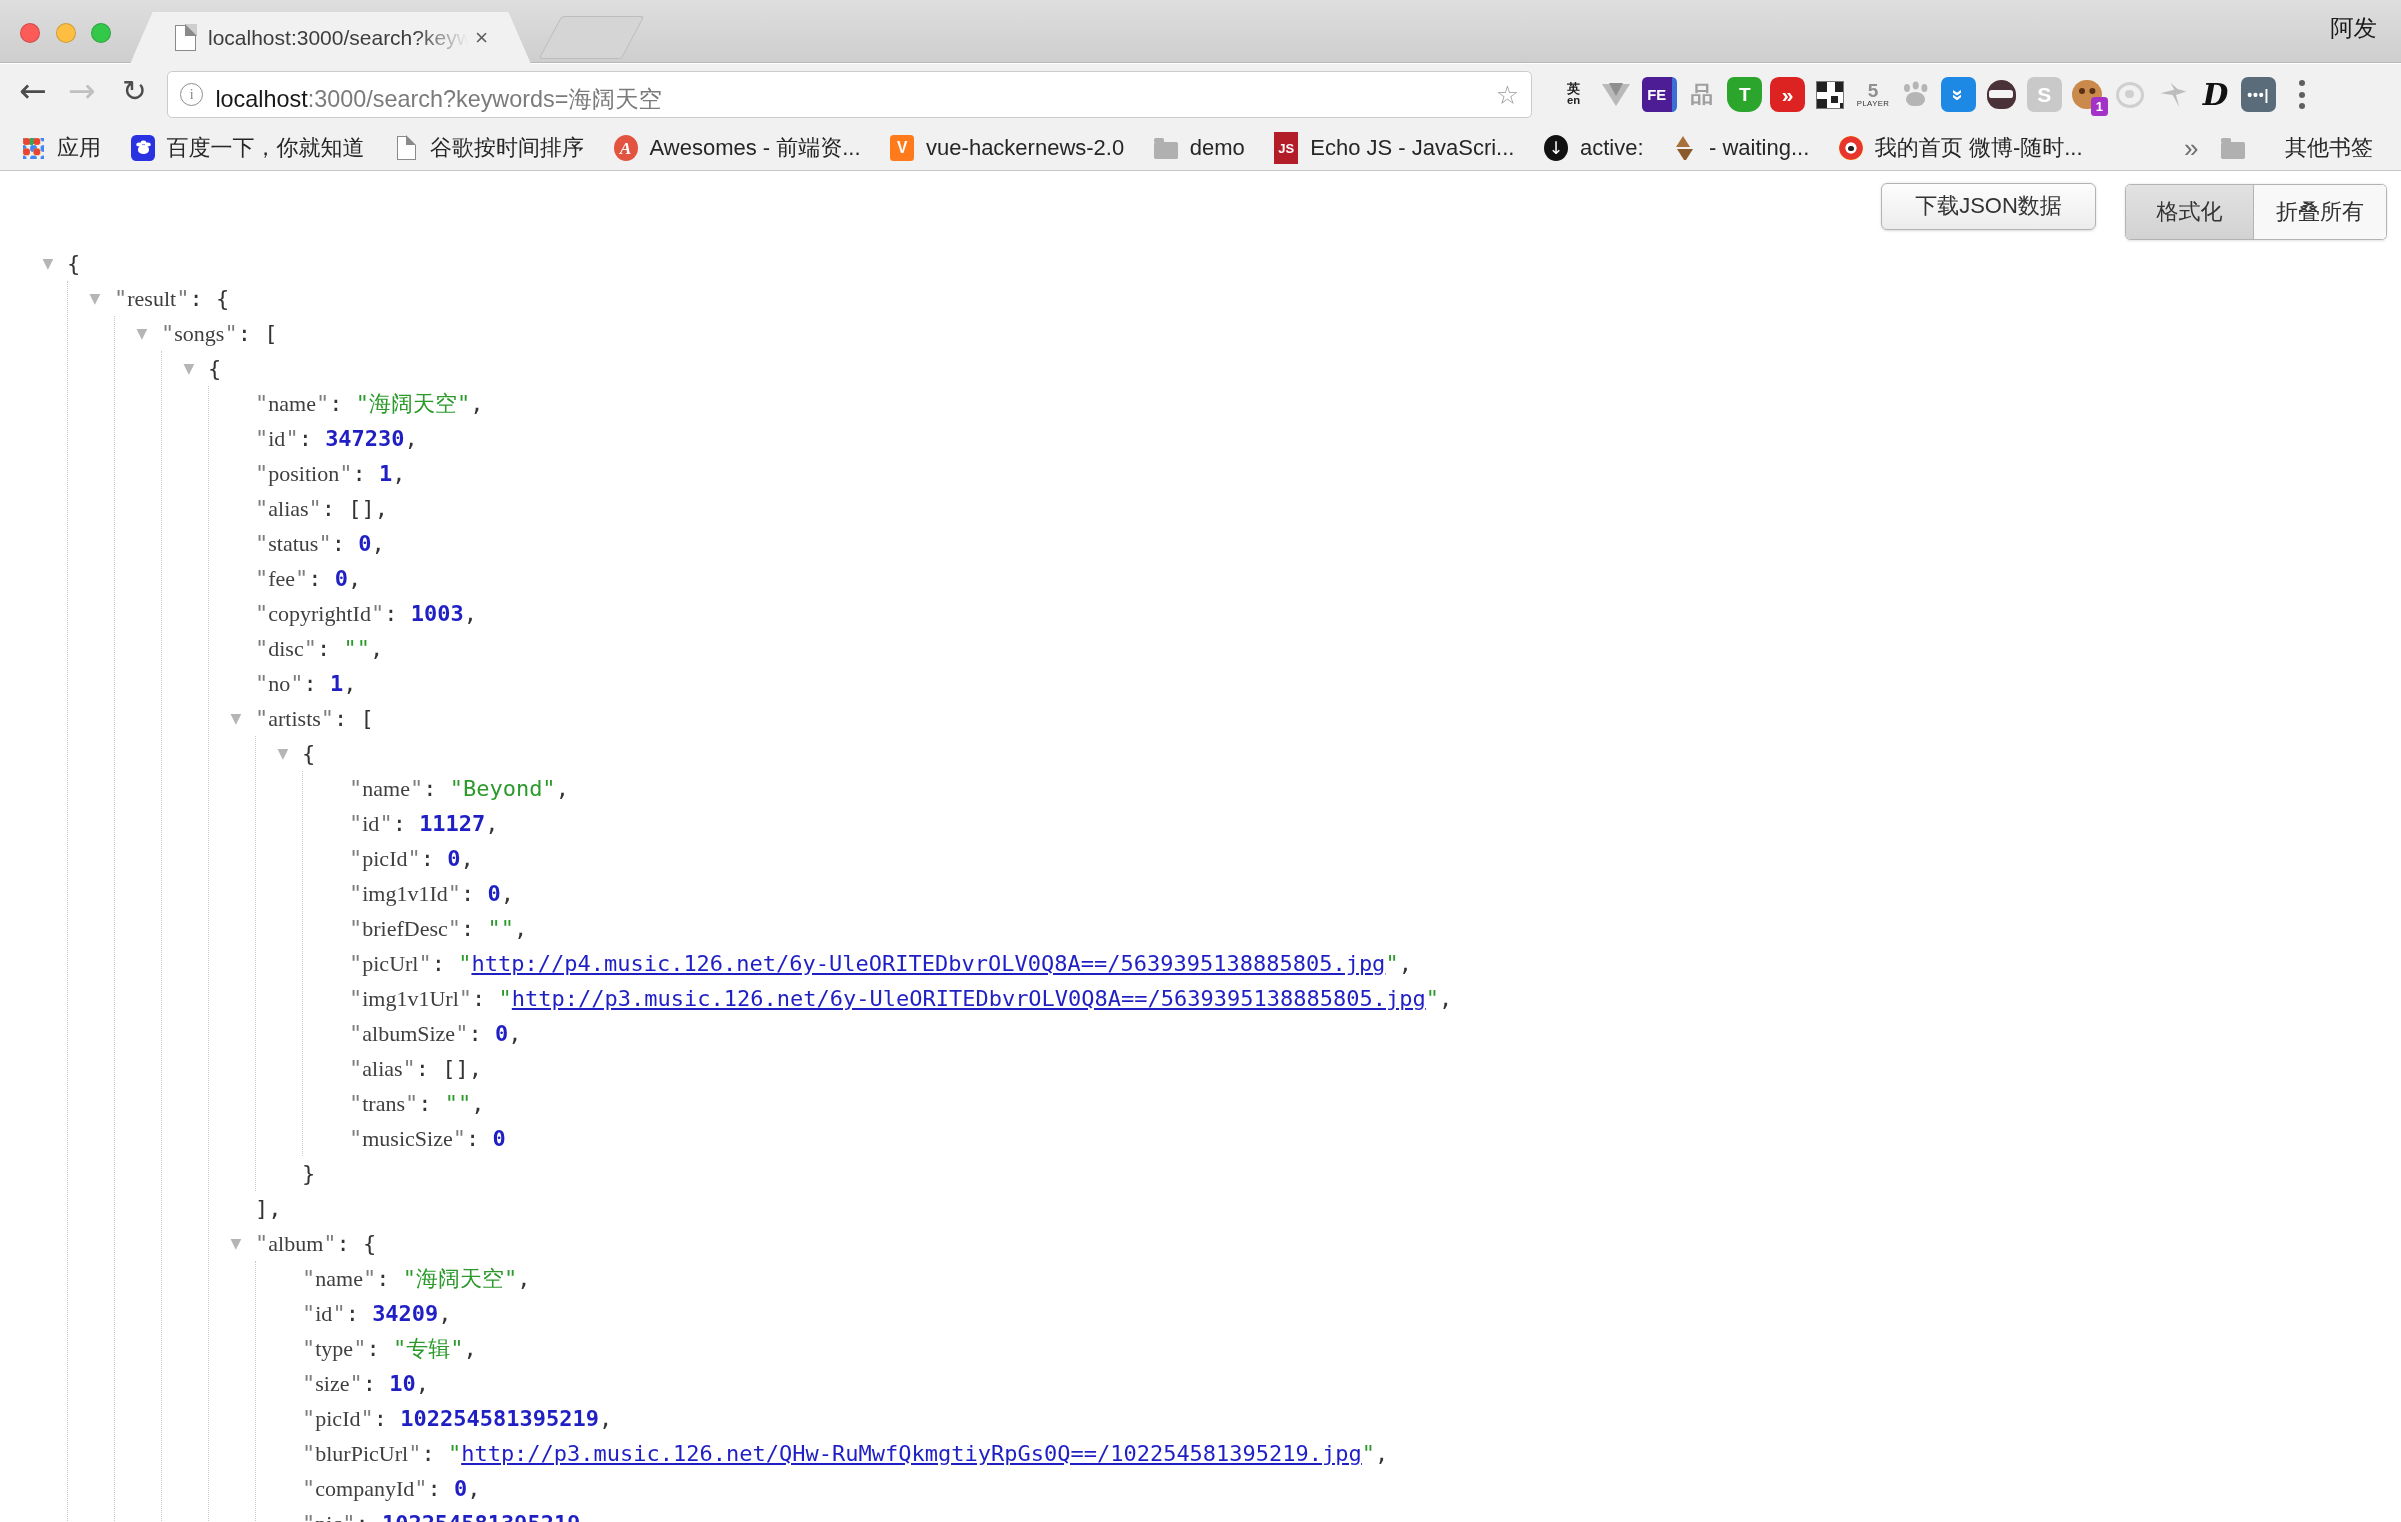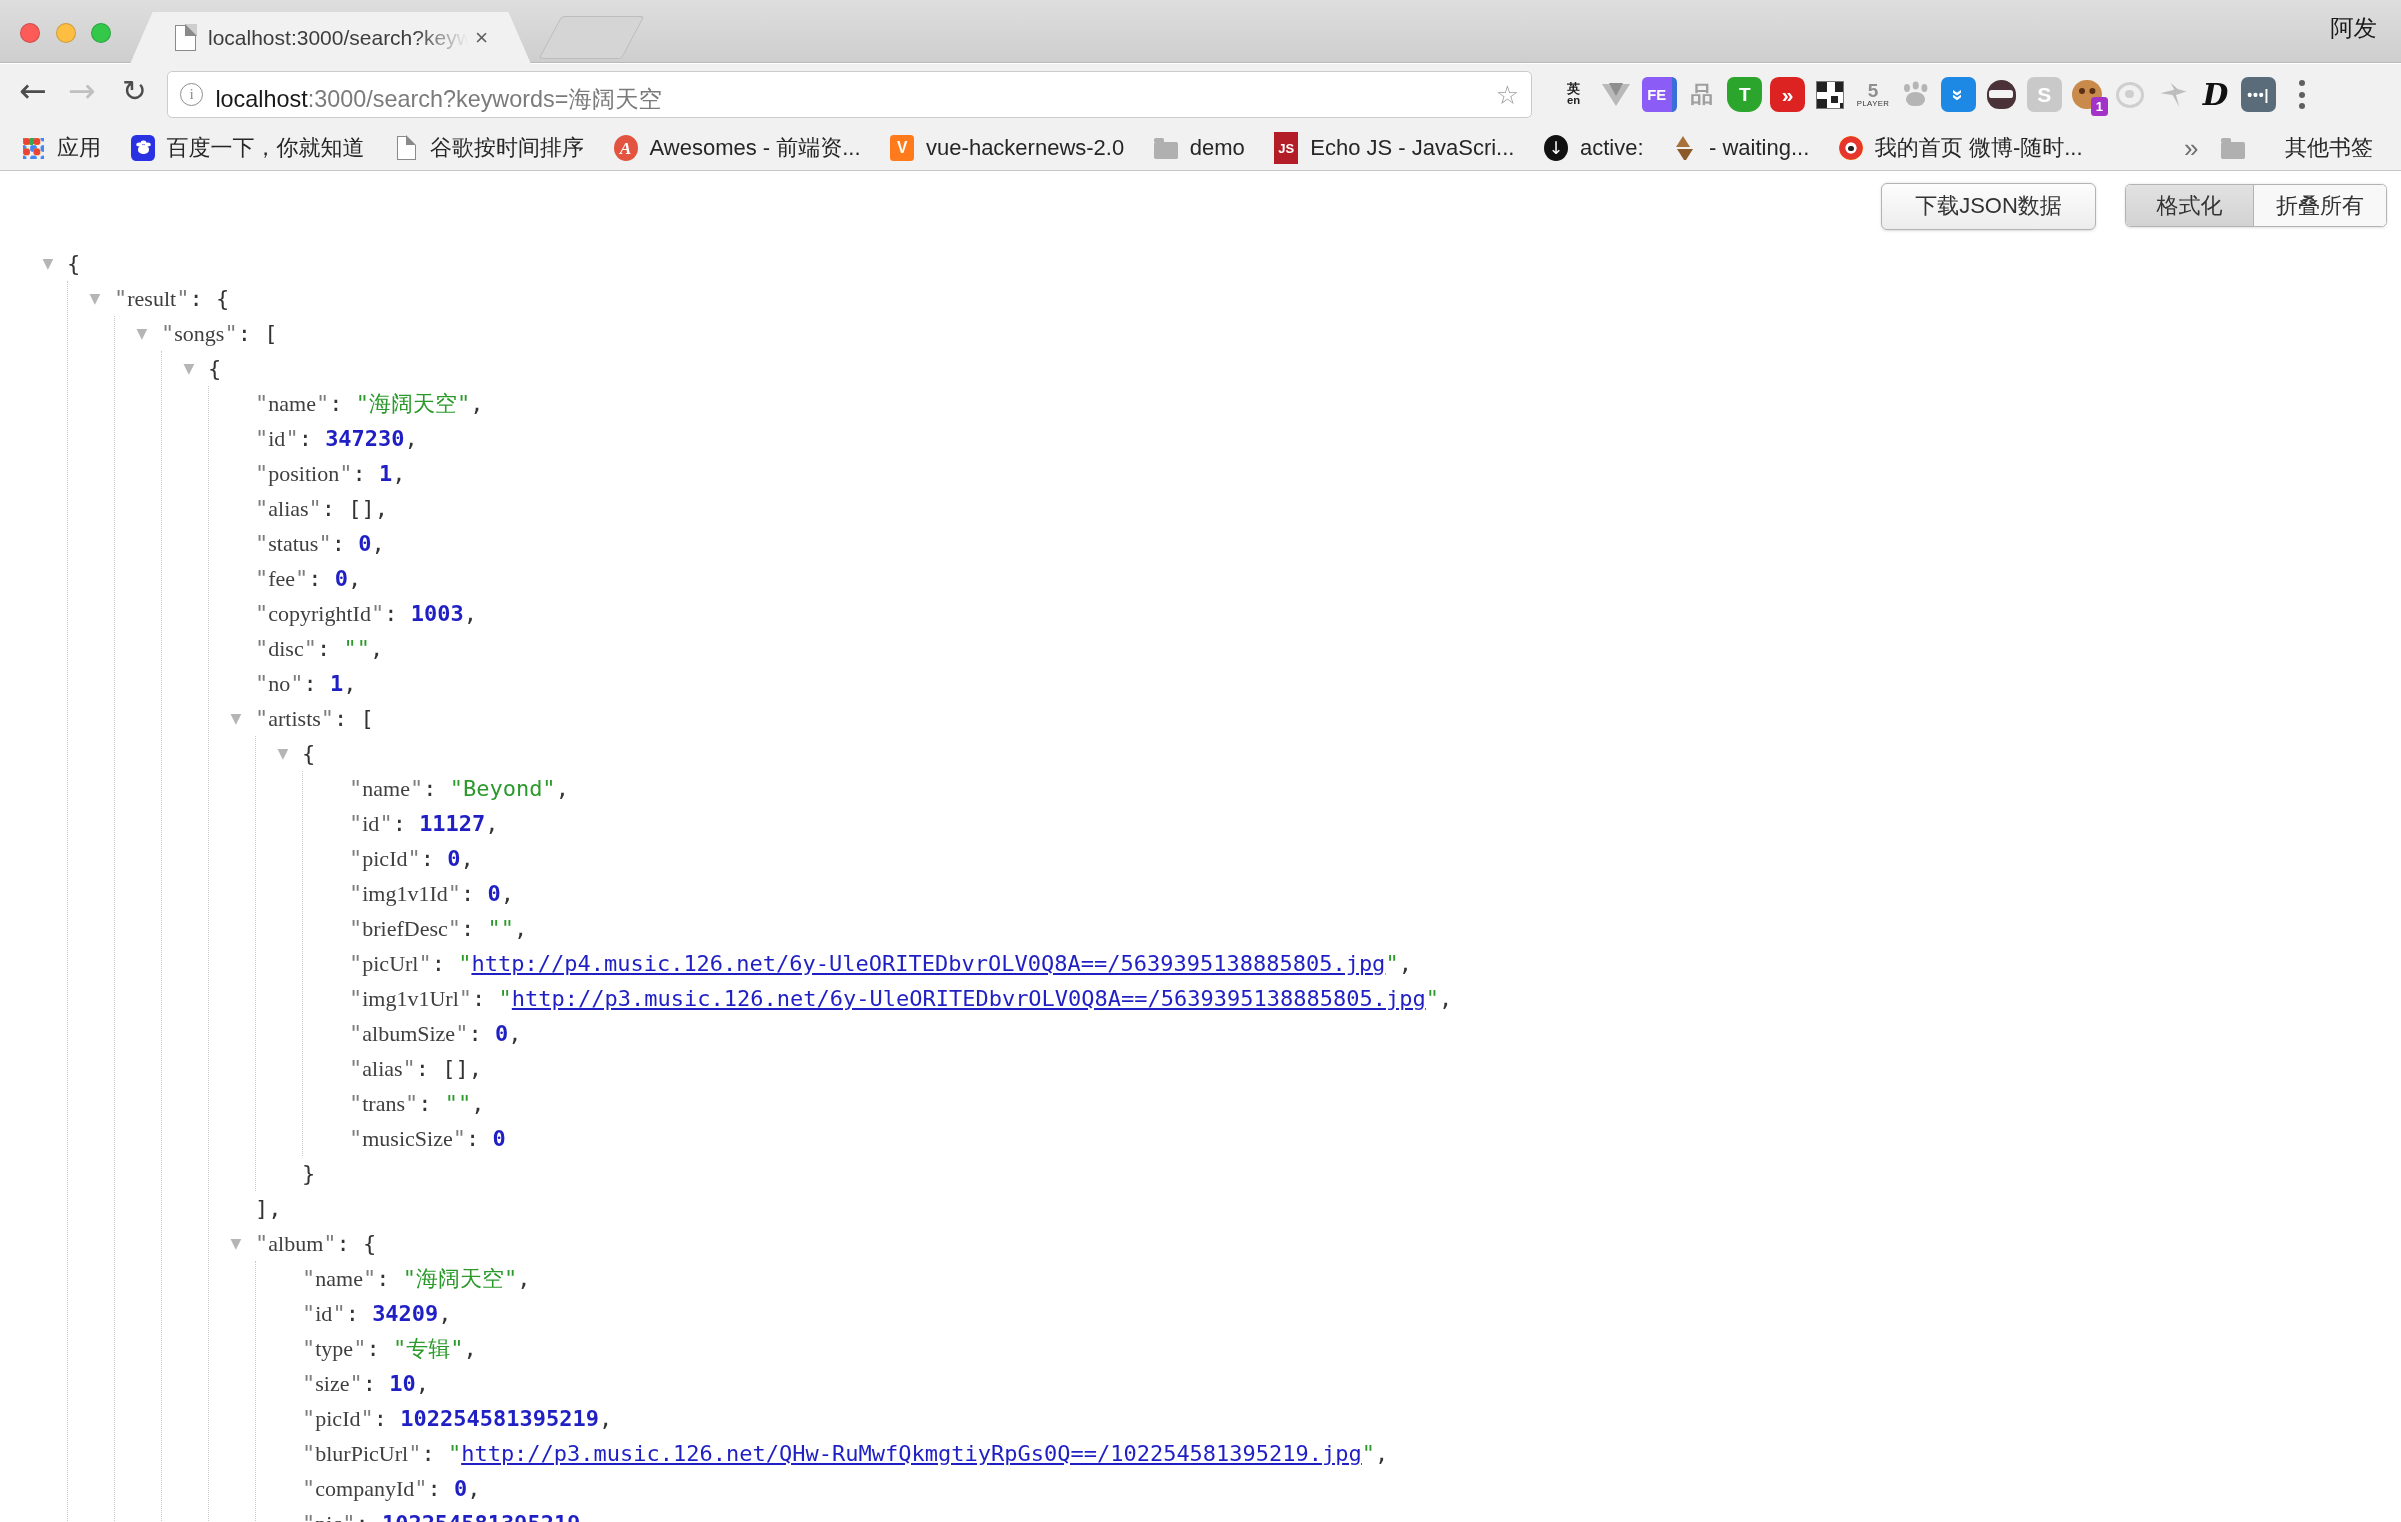--- a/index.html
+++ b/index.html
@@ -56,21 +56,21 @@
              display:flex; align-items:center; gap:7.8px; }
   .ext { width:35px; height:35px; display:flex; align-items:center; justify-content:center;
          position:relative; flex:none; }
   .ext-translate { flex-direction:column; color:#222; font-weight:bold; line-height:1; }
   .ext-translate .t1 { font-size:13px; } .ext-translate .t2 { font-size:11.3px; }
   .vue-shape { width:0; height:0; border-left:14px solid transparent;
                border-right:14px solid transparent; border-top:22.6px solid #b9b9b9; position:relative; }
   .vue-shape::after { content:""; position:absolute; left:-7.8px; top:-22.6px; width:0; height:0;
                border-left:7.8px solid transparent; border-right:7.8px solid transparent;
                border-top:13px solid #8f8f8f; }
-  .ext-fe { background:#8b5cf6; border-radius:5.2px; color:#fff; font-weight:bold; font-size:14.8px;
+  .ext-fe { background:#4c1d95; border-radius:5.2px; color:#fff; font-weight:bold; font-size:14.8px;
             border-right:5.2px solid #3a6fd8; }
   .ext-sitemap { color:#9f9f9f; font-size:22.6px; font-weight:bold; }
   .ext-shield { background:#2ba52b; border-radius:7px 7px 14px 14px; color:#fff;
                 font-weight:bold; font-size:19px; }
   .ext-speed { background:#dd2222; border-radius:8.7px; color:#fff; font-weight:bold; font-size:21px; }
   .qr-shape { width:28px; height:28px;
       background:
         linear-gradient(#222,#222) 0 0/10.4px 10.4px no-repeat,
         linear-gradient(#222,#222) 17.4px 0/10.4px 10.4px no-repeat,
         linear-gradient(#222,#222) 0 17.4px/10.4px 10.4px no-repeat,
@@ -157,21 +157,21 @@
   .bm-overflow { margin-left:auto; font-size:26px; color:#6f6f6f; margin-right:22.6px; }
   .bm-others { display:flex; align-items:center; margin-right:7px;gap:28px; }
 
   
   .content { position:absolute; left:0; top:173px; width:2401px; height:1350px; background:#fff; }
   .btn-download { position:absolute; left:1881px; top:9.6px; width:215px; height:47px;
                   background:linear-gradient(180deg,#fdfdfd,#ececec); border:1.7px solid #b3b3b3;
                   border-radius:6px; font-size:22px; color:#333;
                   display:flex; align-items:center; justify-content:center;
                   box-shadow:0 0.9px 2.6px rgba(0,0,0,.15); }
-  .segment { position:absolute; left:2125px; top:11.3px; height:43px; display:flex;
+  .segment { position:absolute; left:2125px; top:11.3px; height:56px; display:flex;
              border:1.7px solid #b3b3b3; border-radius:5.2px; overflow:hidden;
              box-shadow:0 0.9px 2.6px rgba(0,0,0,.12); }
   .seg-btn { font-size:22px; color:#333; display:flex; align-items:center; justify-content:center; }
   .seg-active { width:128px; background:linear-gradient(180deg,#e2e2e2,#d2d2d2);
                 border-right:1.7px solid #b3b3b3; }
   .seg-idle { width:132px; background:#f8f8f8; }
 
   
   .json-tree { position:absolute; left:0; top:73px; width:2401px;
                font-family:"DejaVu Sans Mono", monospace; font-size:22px; color:#333; }

